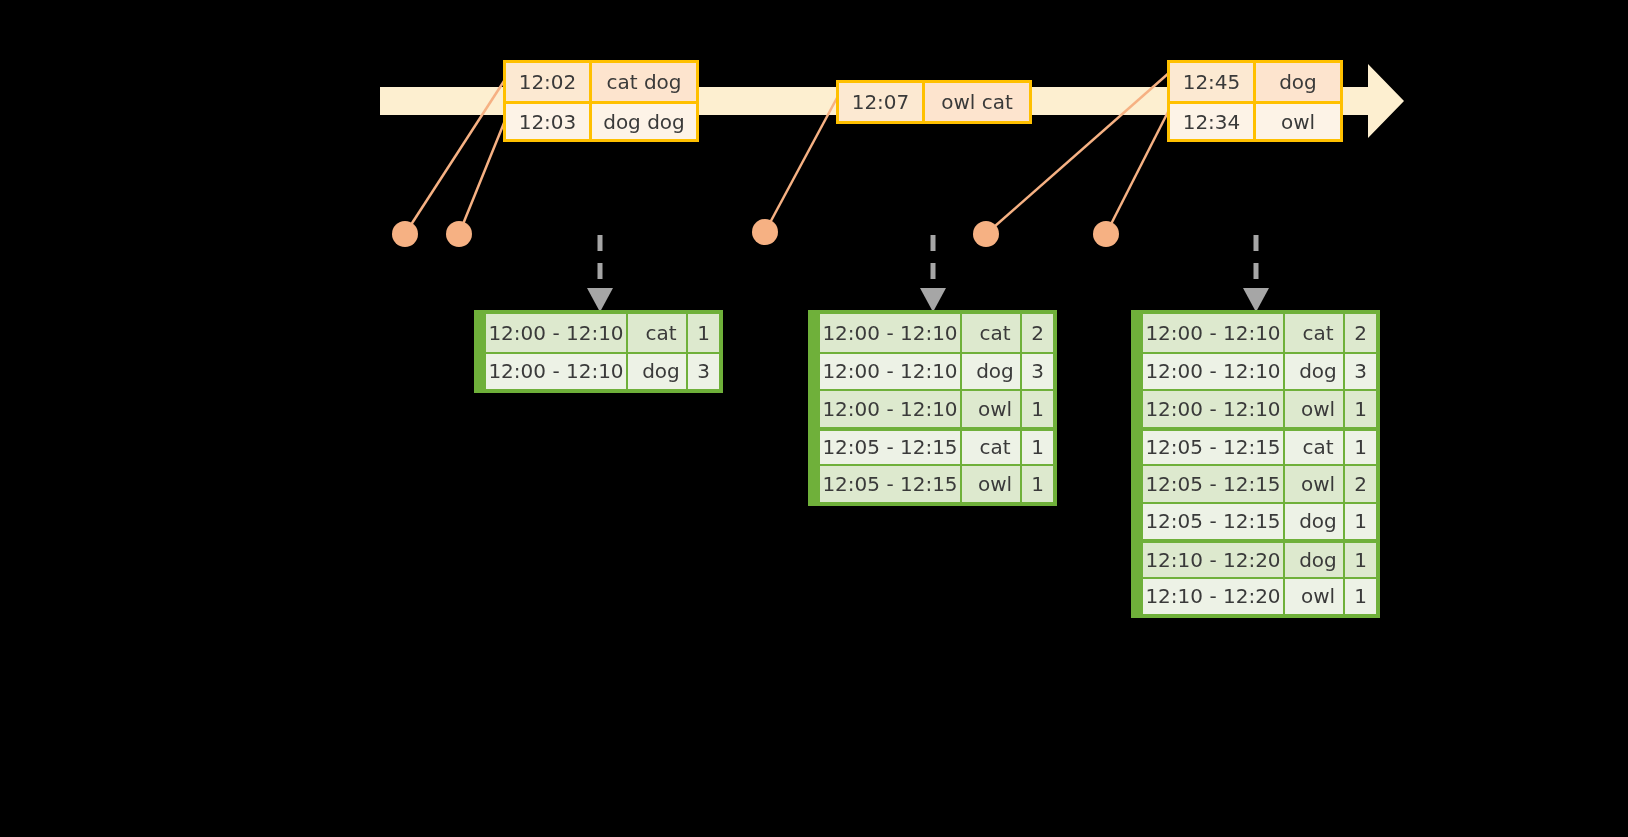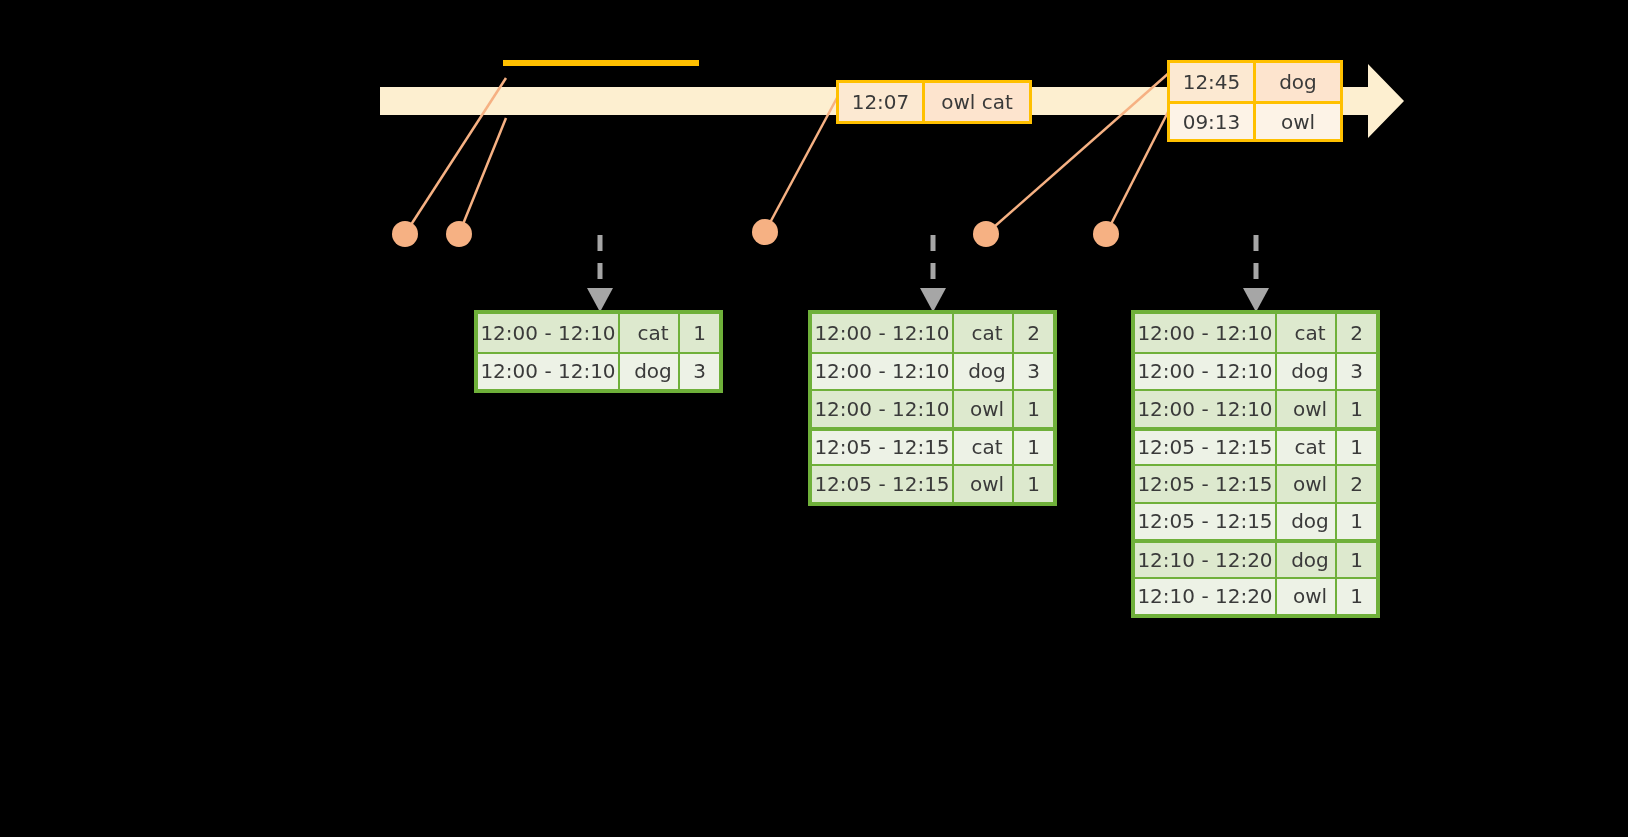--- a/index.html
+++ b/index.html
@@ -18,21 +18,21 @@
   .shade-a .evt-time{background:#FCE9D2;}
   .shade-a .evt-words{background:#FDE4CE;}
   .shade-b .evt-time{background:#FDF3E7;}
   .shade-b .evt-words{background:#FDF3E7;}
 
   
   .gtable{position:absolute;border:4px solid #6FB03A;box-sizing:border-box;background:#6FB03A;}
   .grow{display:flex;height:37.5px;box-sizing:border-box;}
   .gcell{display:flex;align-items:center;justify-content:center;font-size:20px;color:#3a3a3a;
          box-sizing:border-box;white-space:nowrap;}
-  .gc-range{border-right:2px solid #6FB03A;}
+  .gc-range{border-right:2px solid #6FB03A;margin-left:8px;}
   .gc-key{border-right:2px solid #6FB03A;padding-left:8px;}
   .grow + .grow{border-top:2px solid #6FB03A;}
   .grow.sep + .grow{border-top:4px solid #6FB03A;}
   .shade-g1 .gcell{background:#DDE9CE;}
   .shade-g2 .gcell{background:#EDF2E6;}
 </style>
 </head>
 <body>
 
 <div id="stage">
@@ -61,34 +61,42 @@
         <path d="M 587 288 L 613 288 L 600 312 Z" fill="#A6A6A6"></path>
         <line x1="933" y1="235" x2="933" y2="288" stroke="#A6A6A6" stroke-width="5" stroke-dasharray="16 12"></line>
         <path d="M 920 288 L 946 288 L 933 312 Z" fill="#A6A6A6"></path>
         <line x1="1256" y1="235" x2="1256" y2="288" stroke="#A6A6A6" stroke-width="5" stroke-dasharray="16 12"></line>
         <path d="M 1243 288 L 1269 288 L 1256 312 Z" fill="#A6A6A6"></path>
       </g>
   </svg>
 
   <div id="events-host">
       <div class="evt-group" style="left: 503px; top: 60px; width: 196px;">
+        <div class="evt-row shade-a">
+          <div class="evt-time">12:02</div>
+          <div class="evt-words">cat dog</div>
+        </div>
+        <div class="evt-row shade-b">
+          <div class="evt-time">12:03</div>
+          <div class="evt-words">dog dog</div>
+        </div>
       </div>
       <div class="evt-group" style="left: 836px; top: 80px; width: 196px;">
         <div class="evt-row shade-a">
           <div class="evt-time">12:07</div>
           <div class="evt-words">owl cat</div>
         </div>
       </div>
       <div class="evt-group" style="left: 1167px; top: 60px; width: 176px;">
         <div class="evt-row shade-a">
           <div class="evt-time">12:45</div>
           <div class="evt-words">dog</div>
         </div>
         <div class="evt-row shade-b">
-          <div class="evt-time">09:13</div>
+          <div class="evt-time">12:34</div>
           <div class="evt-words">owl</div>
         </div>
       </div>
     </div>
   <div id="tables-host">
       <div class="gtable" style="left: 474px; top: 310px; width: 249px;">
         <div class="grow shade-g1">
           <div class="gcell gc-range" style="width: 142px;">12:00 - 12:10</div>
           <div class="gcell gc-key" style="width: 60px;">cat</div>
           <div class="gcell gc-count" style="width: auto; flex: 1 1 0%;">1</div>

